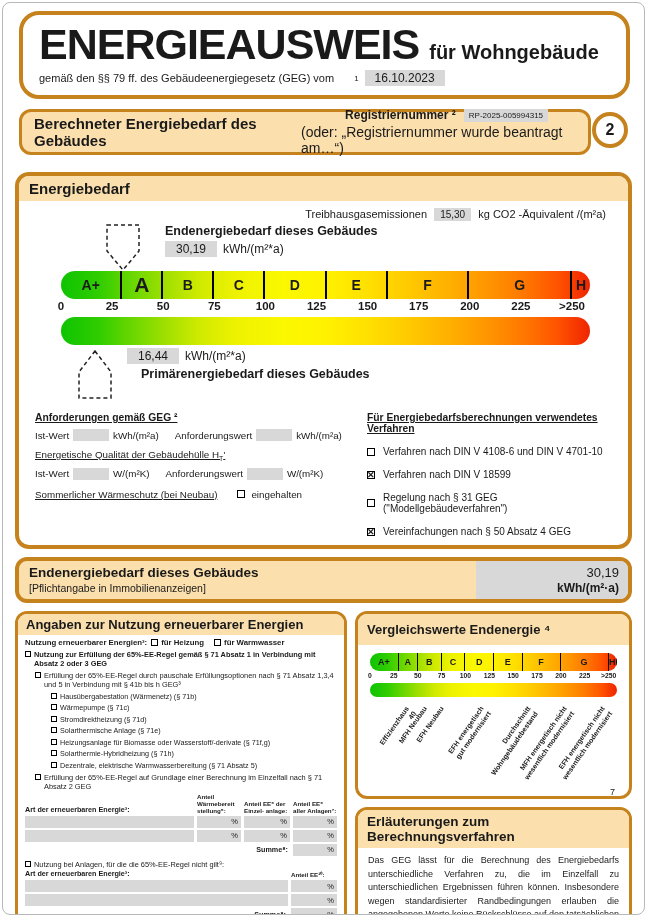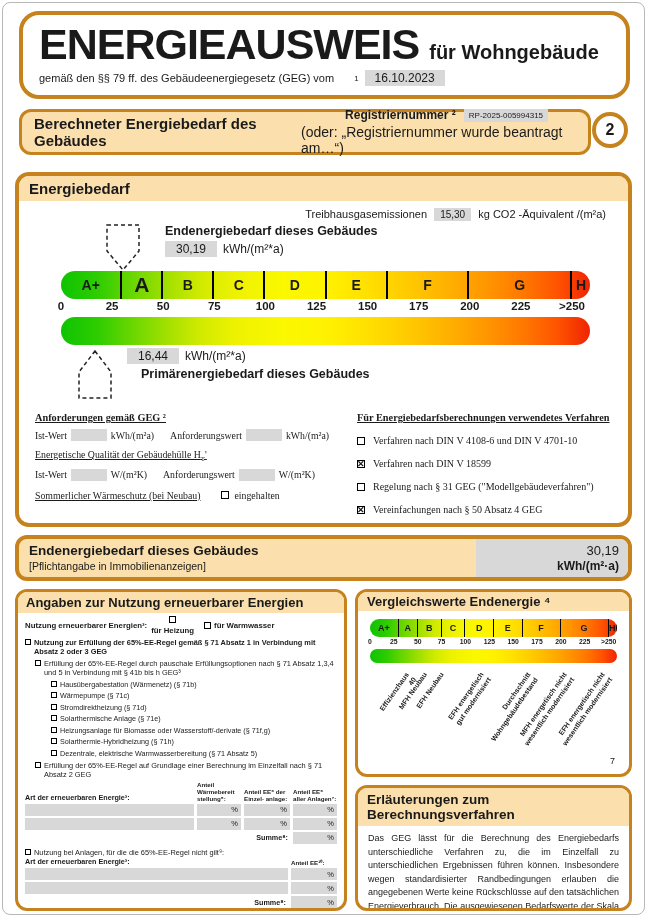--- a/index.html
+++ b/index.html
@@ -56,21 +56,21 @@
 
   .grad{background:linear-gradient(90deg,#0ec300 0%,#2fcd00 7%,#66d600 13%,#a2e000 20%,#cfea00 26%,#eef200 33%,#fbf800 42%,#fff200 50%,#ffe000 58%,#ffc900 66%,#ffae00 74%,#ff9400 81%,#ff7500 88%,#ff5200 94%,#ef2400 100%);}
   .lbar{height:28px;border-radius:14px;display:flex;overflow:hidden;}
   .seg{flex:0 0 auto;display:flex;align-items:center;justify-content:center;font-weight:bold;font-size:14px;border-right:2px solid #000;}
   .seg:last-child{border-right:none;}
   .seg.cur{font-size:21px;}
   .ticks{position:relative;height:16px;margin-top:1px;}
   .tick{position:absolute;transform:translateX(-50%);font-size:11.5px;font-weight:bold;white-space:nowrap;}
   .pbar{height:28px;border-radius:14px;margin-top:1px;}
 
-  .reqs{display:flex;gap:14px;margin-top:8px;font-family:Liberation Serif, serif;}
+  .reqs{display:flex;gap:24px;margin-top:8px;}
   .reqL{width:308px;font-size:9.8px;}
   .reqR{flex:1;font-size:10px;}
   .ul{text-decoration:underline;}
   .reqh{font-weight:bold;font-size:10.3px;}
   .r-row{display:flex;align-items:center;gap:4px;margin-top:6px;flex-wrap:nowrap;white-space:nowrap;}
   .r-row .field{width:36px;height:12px;}
   .gap{width:8px;}
   .vrow{display:flex;align-items:center;gap:8px;margin-top:12px;}
   .cb{display:inline-block;width:7px;height:7px;border:1px solid #000;background:#fff;flex:none;position:relative;}
   .cbm{width:8px;height:8px;}
@@ -101,21 +101,21 @@
   .tbl1{display:grid;grid-template-columns:1fr 44px 46px 44px;column-gap:3px;row-gap:2px;margin-top:2px;}
   .th{font-size:6.2px;font-weight:bold;line-height:1.15;align-self:end;}
   .th0{font-size:7.2px;}
   .cell{background:var(--gray);height:12px;}
   .pcell{background:var(--gray);height:12px;display:flex;align-items:center;justify-content:flex-end;padding-right:3px;font-size:7.5px;}
   .sumlab{align-self:center;justify-self:end;font-weight:bold;font-size:7.2px;padding-right:2px;padding-left:43px;}
   .tbl2{display:grid;grid-template-columns:1fr 46px;column-gap:3px;row-gap:2px;margin-top:1px;}
 
   .rightcol{flex:1;display:flex;flex-direction:column;gap:8px;}
   .vglbox{border:3px solid var(--orange);border-radius:12px;overflow:hidden;height:188px;display:flex;flex-direction:column;}
-  .vglbox .boxtitle{font-size:13px;padding:2px 9px;}
+  .vglbox .boxtitle{font-size:13px;padding:8px 9px;}
   .vglbody{position:relative;flex:1;padding:8px 12px 0;}
   .sm .lbar{height:18px;border-radius:9px;}
   .sm .seg{font-size:9px;border-right:1.5px solid #000;}
   .sm .ticks{height:10px;}
   .sm .tick{font-size:6.8px;}
   .sm .pbar{height:14px;border-radius:7px;}
   .vlabels{position:relative;height:108px;}
   .vglabel{position:absolute;top:8px;transform:rotate(-55deg);transform-origin:top right;text-align:right;font-size:7.1px;font-weight:bold;white-space:pre-line;line-height:1.3;}
   .vgl7{position:absolute;right:14px;bottom:8px;font-size:9px;}
 
@@ -311,21 +311,21 @@
 
   <div class="cols">
 
     <div class="renbox">
       <div class="boxtitle">Angaben zur Nutzung erneuerbarer Energien</div>
       <div class="renbody">
         <div class="usage">
           <span>Nutzung erneuerbarer Energien³:</span>
           <span style="display:flex;gap:10px;">
 
-          <span style="display:flex;align-items:center;gap:3px;flex-direction:column;">
+          <span style="display:flex;align-items:center;gap:3px;">
                 <span class="cb"></span>
                 <span>für Heizung</span>
               </span>
               <span style="display:flex;align-items:center;gap:3px;">
                 <span class="cb"></span>
                 <span>für Warmwasser</span>
               </span>
             </span>
         </div>
         <div class="crow b">

